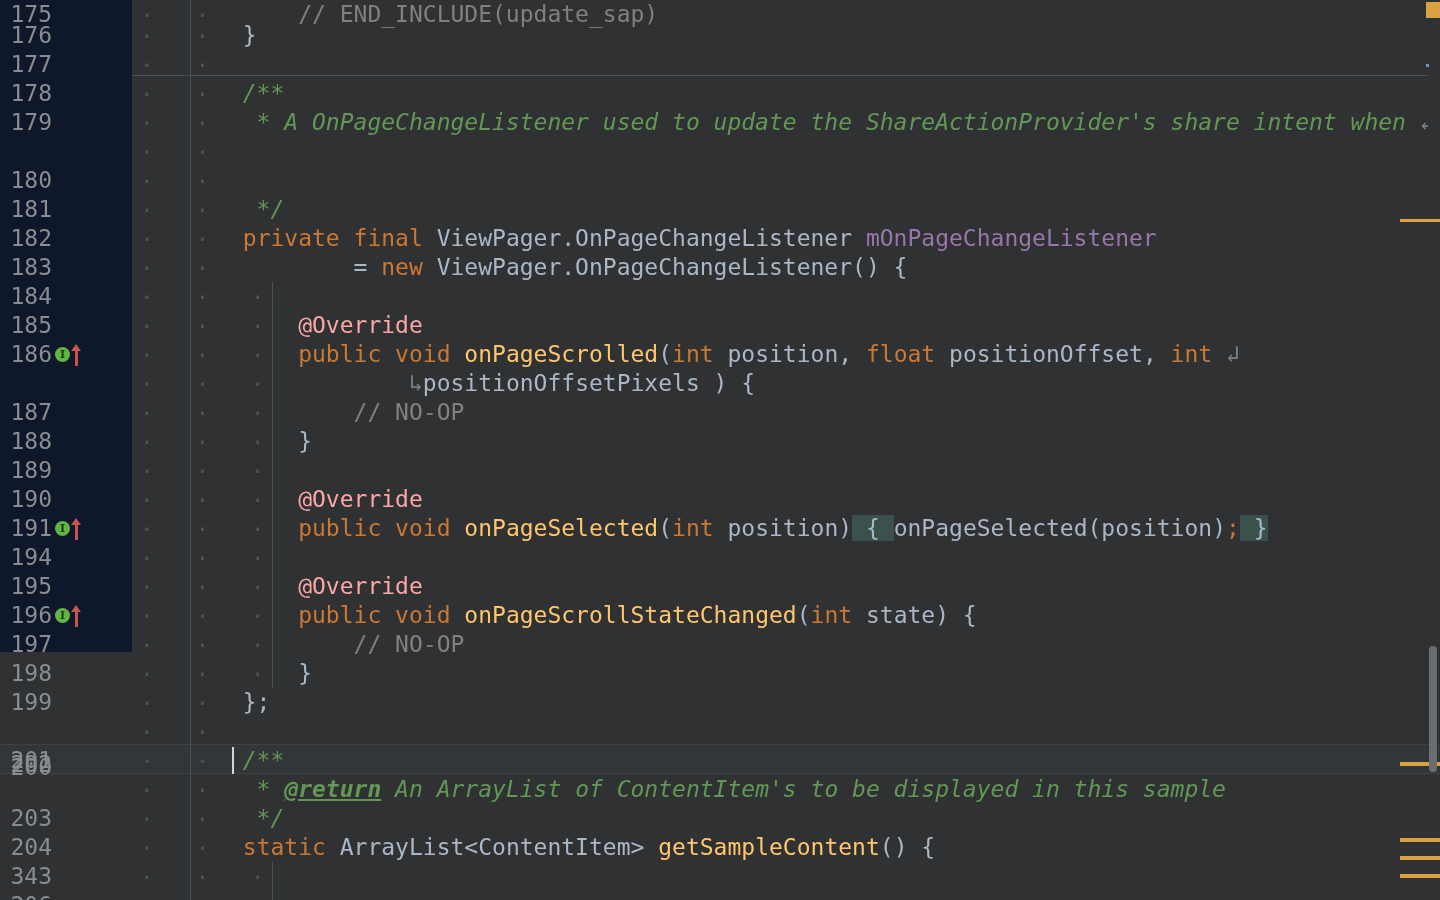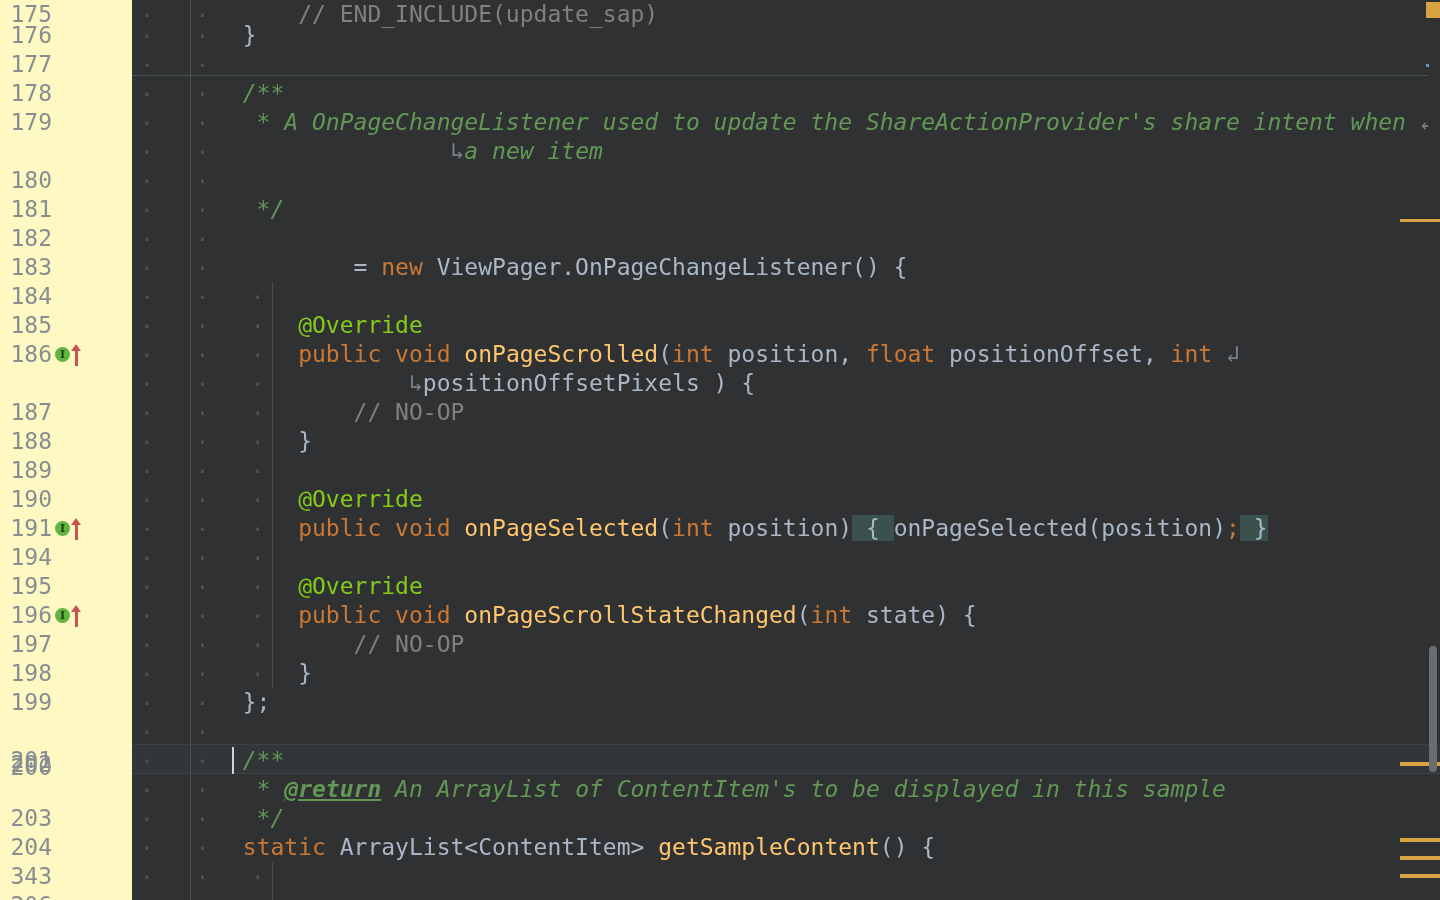--- a/index.html
+++ b/index.html
@@ -18,22 +18,22 @@
     font-family: "DejaVu Sans Mono", "Liberation Mono", monospace;
     font-size: 23px;
     line-height: 29px;
     -webkit-font-smoothing: antialiased;
   }
 
   
   #gutter {
     position: absolute;
     left: 0; top: 0;
-    width: 132px; height: 900px;
-    background: #fef9c3;
+    width: 132px; height: 652px;
+    background: #0f172a;
     z-index: 3;
   }
   .gutter-row {
     position: absolute;
     left: 0;
     width: 132px;
     height: 29px;
     display: flex;
     align-items: center;
   }
@@ -143,21 +143,21 @@
     font-size: 23px;
     line-height: 29px;
   }
 
   
   .kw      { color: #cc7832; }
   .txt     { color: #a9b7c6; }
   .cmt     { color: #808080; }
   .doc     { color: #629755; font-style: italic; }
   .doctag  { color: #629755; font-style: italic; font-weight: bold; text-decoration: underline; }
-  .anno    { color: #84cc16; margin-top: 48px; }
+  .anno    { color: #fca5a5; margin-top: 48px; }
   .mname   { color: #ffc66d; }
   .field   { color: #9876aa; }
   .semi    { color: #cc7832; }
   .brace-hl{ background: #3b514d; }
   .hint    { background: #4e5254; color: #8a9199; }
   .wrap    { color: #7b8185; }
 
   
   #caret {
     position: absolute;
@@ -392,22 +392,22 @@
         <span class="lineno">206</span>
       </div>
     </div>
 
   <div id="code">
       <div class="row" style="top: 0px;"><span class="cmt">            // END_INCLUDE(update_sap)</span></div>
       <div class="row" style="top: 21px;"><span class="txt">        }</span></div>
       <div class="row" style="top: 50px;"></div>
       <div class="row" style="top: 79px;"><span class="doc">        /**</span></div>
       <div class="row" style="top: 108px;"><span class="doc">         * A OnPageChangeListener used to update the ShareActionProvider's share intent when </span><span class="wrap">↲</span></div>
-      <div class="row" style="top: 137px;"><span class="txt">                       </span><span class="wrap">↳</span><span class="doc">a new item</span></div>
       <div class="row" style="top: 195px;"><span class="doc">         */</span></div>
+      <div class="row" style="top: 224px;"><span class="txt">        </span><span class="kw">private final</span><span class="txt"> ViewPager.OnPageChangeListener </span><span class="field">mOnPageChangeListener</span></div>
       <div class="row" style="top: 253px;"><span class="txt">                = </span><span class="kw">new</span><span class="txt"> ViewPager.OnPageChangeListener() {</span></div>
       <div class="row" style="top: 282px;"></div>
       <div class="row" style="top: 311px;"><span class="txt">            </span><span class="anno">@Override</span></div>
       <div class="row" style="top: 340px;"><span class="txt">            </span><span class="kw">public void </span><span class="mname">onPageScrolled</span><span class="txt">(</span><span class="kw">int</span><span class="txt"> position, </span><span class="kw">float</span><span class="txt"> positionOffset, </span><span class="kw">int</span><span class="txt"> </span><span class="wrap">↲</span></div>
       <div class="row" style="top: 369px;"><span class="txt">                    </span><span class="wrap">↳</span><span class="txt">positionOffsetPixels ) {</span></div>
       <div class="row" style="top: 398px;"><span class="cmt">                // NO-OP</span></div>
       <div class="row" style="top: 427px;"><span class="txt">            }</span></div>
       <div class="row" style="top: 456px;"></div>
       <div class="row" style="top: 485px;"><span class="txt">            </span><span class="anno">@Override</span></div>
       <div class="row" style="top: 514px;"><span class="txt">            </span><span class="kw">public void </span><span class="mname">onPageSelected</span><span class="txt">(</span><span class="kw">int</span><span class="txt"> position)</span><span class="brace-hl"> { </span><span class="txt">onPageSelected(position)</span><span class="semi">;</span><span class="brace-hl"> }</span></div>

